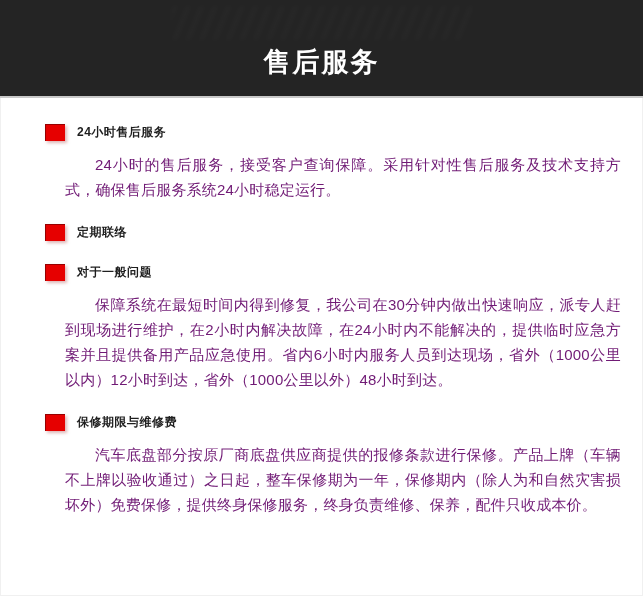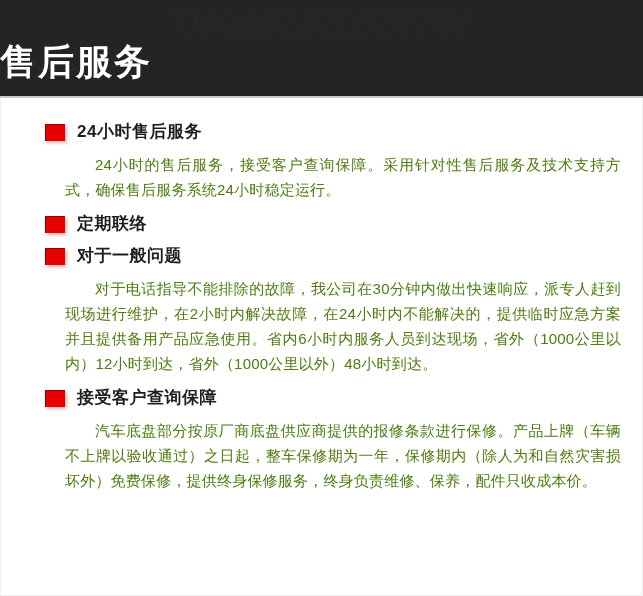--- a/index.html
+++ b/index.html
@@ -37,60 +37,61 @@
     filter: blur(2px);
     transform: skewX(-8deg);
     pointer-events: none;
   }
   .header-title {
     position: absolute;
     left: 0;
     right: 0;
     bottom: 20px;
     margin: 0;
+    text-align: center;
     color: #ffffff;
-    font-size: 36px;
+    font-size: 27px;
     line-height: 28px;
     font-weight: bold;
     letter-spacing: 2px;
   }
   
   .content {
     padding: 24px 22px 0 45px;
     box-sizing: border-box;
   }
-  .section { margin-top: 12px; }
+  .section { margin-top: 20px; }
   .section:first-child { margin-top: 0; }
   .section-head {
     display: flex;
     align-items: center;
     gap: 12px;
     height: 20px;
   }
   .bullet {
     width: 20px;
     height: 17px;
     background: #e60000;
     box-shadow: inset 1px 1px 0 #970000, 2px 2px 3px rgba(195,120,120,0.55);
     flex: 0 0 auto;
   }
   .section-title {
     margin: 0;
-    font-size: 17px;
+    font-size: 12px;
     line-height: 20px;
     font-weight: bold;
     color: #1e1e1e;
     letter-spacing: 0.5px;
   }
   .para {
     margin: 10px 0 0 20px;
     width: 556px;
     font-size: 15px;
     line-height: 25px;
-    color: #4d7c0f;
+    color: #701a75;
     text-indent: 2em;
     text-align: justify;
     letter-spacing: 0.2px;
   }
   .para + .para { margin-top: 0; }
 </style>
 </head>
 <body>
 
 <div class="page">
@@ -115,25 +116,25 @@
         <span class="bullet"></span>
         <h2 class="section-title">定期联络</h2>
       </div>
     </div>
 
     <div class="section">
       <div class="section-head">
         <span class="bullet"></span>
         <h2 class="section-title">对于一般问题</h2>
       </div>
-      <p class="para">对于电话指导不能排除的故障，我公司在30分钟内做出快速响应，派专人赶到现场进行维护，在2小时内解决故障，在24小时内不能解决的，提供临时应急方案并且提供备用产品应急使用。省内6小时内服务人员到达现场，省外（1000公里以内）12小时到达，省外（1000公里以外）48小时到达。</p>
+      <p class="para">保障系统在最短时间内得到修复，我公司在30分钟内做出快速响应，派专人赶到现场进行维护，在2小时内解决故障，在24小时内不能解决的，提供临时应急方案并且提供备用产品应急使用。省内6小时内服务人员到达现场，省外（1000公里以内）12小时到达，省外（1000公里以外）48小时到达。</p>
     </div>
 
     <div class="section">
       <div class="section-head">
         <span class="bullet"></span>
-        <h2 class="section-title">接受客户查询保障</h2>
+        <h2 class="section-title">保修期限与维修费</h2>
       </div>
       <p class="para">汽车底盘部分按原厂商底盘供应商提供的报修条款进行保修。产品上牌（车辆不上牌以验收通过）之日起，整车保修期为一年，保修期内（除人为和自然灾害损坏外）免费保修，提供终身保修服务，终身负责维修、保养，配件只收成本价。</p>
     </div>
 
   </div>
 </div>
 
 </body></html>

